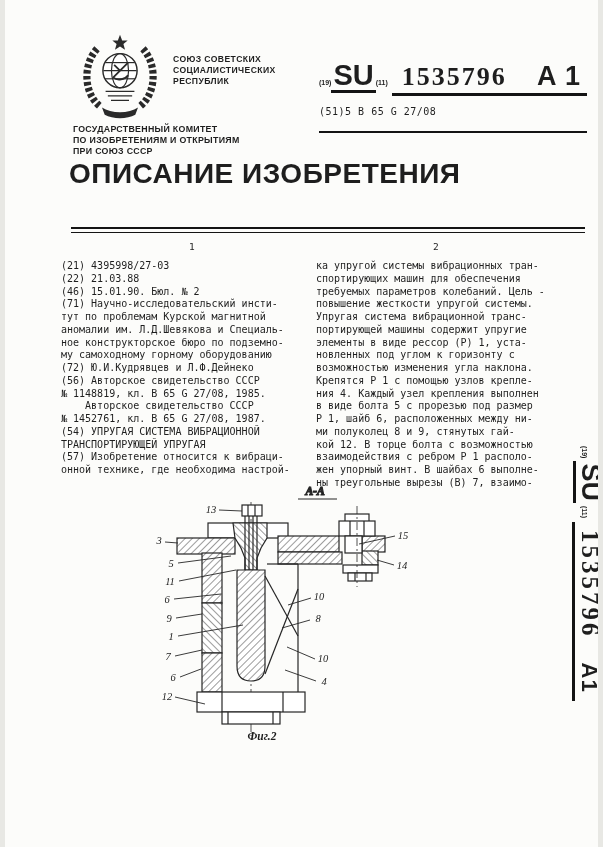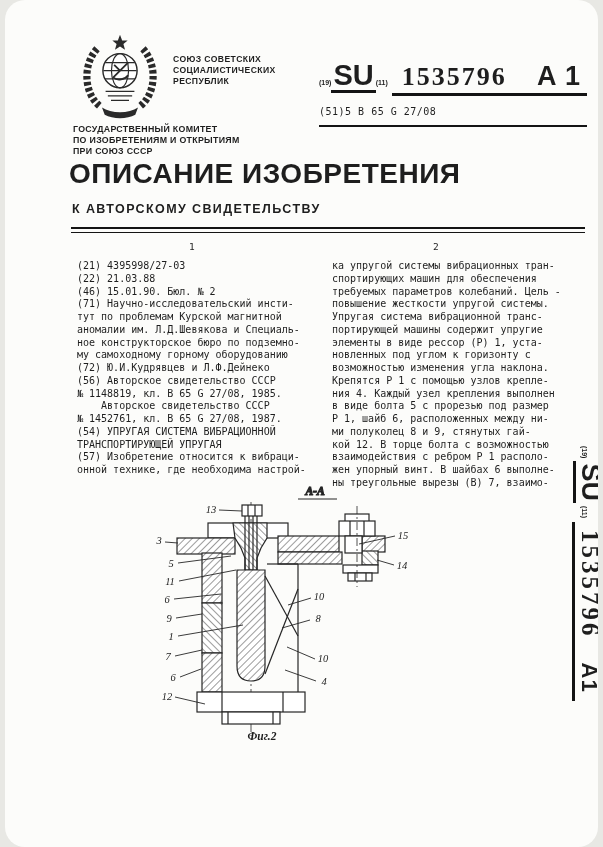--- a/index.html
+++ b/index.html
@@ -1,49 +1,48 @@
 <!DOCTYPE html>
 <html lang="ru"><head>
 <meta charset="utf-8">
 <style>
   html,body{margin:0;padding:0;background:#e8e8e4;}
   .page{
     position:relative;width:593px;height:847px;margin:0 auto;
     background:#fcfcfa;color:#1e1e1e;overflow:hidden;
     font-family:"DejaVu Sans Mono",monospace;
-    border-radius:20px;
   }
   
   .emblem{position:absolute;left:70px;top:31px;width:90px;height:92px;}
   .union{position:absolute;left:168px;top:54px;font-family:"Liberation Sans",sans-serif;
          font-weight:bold;font-size:8.6px;line-height:11px;letter-spacing:.4px;}
   .pub-row{position:absolute;left:314px;top:60px;width:268px;display:flex;align-items:baseline;}
   .code-small{font-size:7px;font-family:"Liberation Sans",sans-serif;font-weight:bold;}
   .country{font-family:"Liberation Sans",sans-serif;font-weight:bold;font-size:29px;
            border-bottom:3px solid #141414;line-height:30px;padding:0 2px;}
   .numline{flex:1;display:flex;justify-content:space-between;align-items:baseline;
            border-bottom:3px solid #141414;margin-left:4px;padding:0 6px 1px 10px;}
   .pub-number{font-family:"Liberation Serif",serif;font-weight:bold;font-size:26px;letter-spacing:2px;}
   .kind-code{font-family:"Liberation Sans",sans-serif;font-weight:bold;font-size:27px;letter-spacing:1px;}
   .ipc{position:absolute;left:314px;top:106px;width:268px;font-size:10px;letter-spacing:.5px;
-       border-bottom:2px solid #141414;padding-bottom:8px;}
+       border-bottom:2px solid #141414;padding-bottom:14px;}
   .committee{position:absolute;left:68px;top:124px;font-family:"Liberation Sans",sans-serif;
              font-weight:bold;font-size:8.8px;line-height:11px;letter-spacing:.3px;}
   .doc-title{position:absolute;left:64px;top:158px;font-family:"Liberation Sans",sans-serif;
              font-weight:bold;font-size:28px;letter-spacing:.5px;}
   .doc-subtitle{position:absolute;left:67px;top:202px;font-family:"Liberation Sans",sans-serif;
                 font-weight:bold;font-size:12.5px;letter-spacing:1.4px;}
   .rule-double{position:absolute;left:66px;top:227px;width:514px;height:3px;
                border-top:2px solid #141414;border-bottom:1px solid #141414;}
   .col-num{position:absolute;top:241px;font-size:9.5px;}
   .col-num.n1{left:184px;} .col-num.n2{left:428px;}
   
   .col{position:absolute;top:260px;width:256px;font-size:10px;line-height:12.75px;}
   .col.left{left:56px;} .col.right{left:311px;}
-  .col .line{white-space:pre;margin-left:16px;}
+  .col .line{white-space:pre;}
   
   .figure{position:absolute;left:140px;top:486px;width:345px;height:268px;}
   
   .sidebar{position:absolute;left:600px;top:446px;width:276px;height:60px;
            transform-origin:0 0;transform:rotate(90deg);
            display:flex;align-items:baseline;}
   .sb-code{font-size:7px;font-family:"Liberation Sans",sans-serif;font-weight:bold;}
   .sb-country{font-family:"Liberation Sans",sans-serif;font-weight:bold;font-size:27px;
               border-bottom:3px solid #141414;line-height:29px;padding:0 2px;margin:0 3px;}
   .sb-numline{display:inline-flex;gap:24px;border-bottom:3px solid #141414;
@@ -93,21 +92,20 @@
 
   <div class="ipc">(51)5 B 65 G 27/08</div>
 
   <div class="committee">
     <div>ГОСУДАРСТВЕННЫЙ КОМИТЕТ</div>
     <div>ПО ИЗОБРЕТЕНИЯМ И ОТКРЫТИЯМ</div>
     <div>ПРИ СОЮЗ СССР</div>
   </div>
 
   <div class="doc-title">ОПИСАНИЕ ИЗОБРЕТЕНИЯ</div>
-  <div class="doc-subtitle">К АВТОРСКОМУ СВИДЕТЕЛЬСТВУ</div>
   <div class="rule-double"></div>
 
   <div class="col-num n1">1</div>
   <div class="col-num n2">2</div>
 
   <div class="col left">
     <div class="line">(21) 4395998/27-03</div>
     <div class="line">(22) 21.03.88</div>
     <div class="line">(46) 15.01.90. Бюл. № 2</div>
     <div class="line">(71) Научно-исследовательский инсти-</div>

